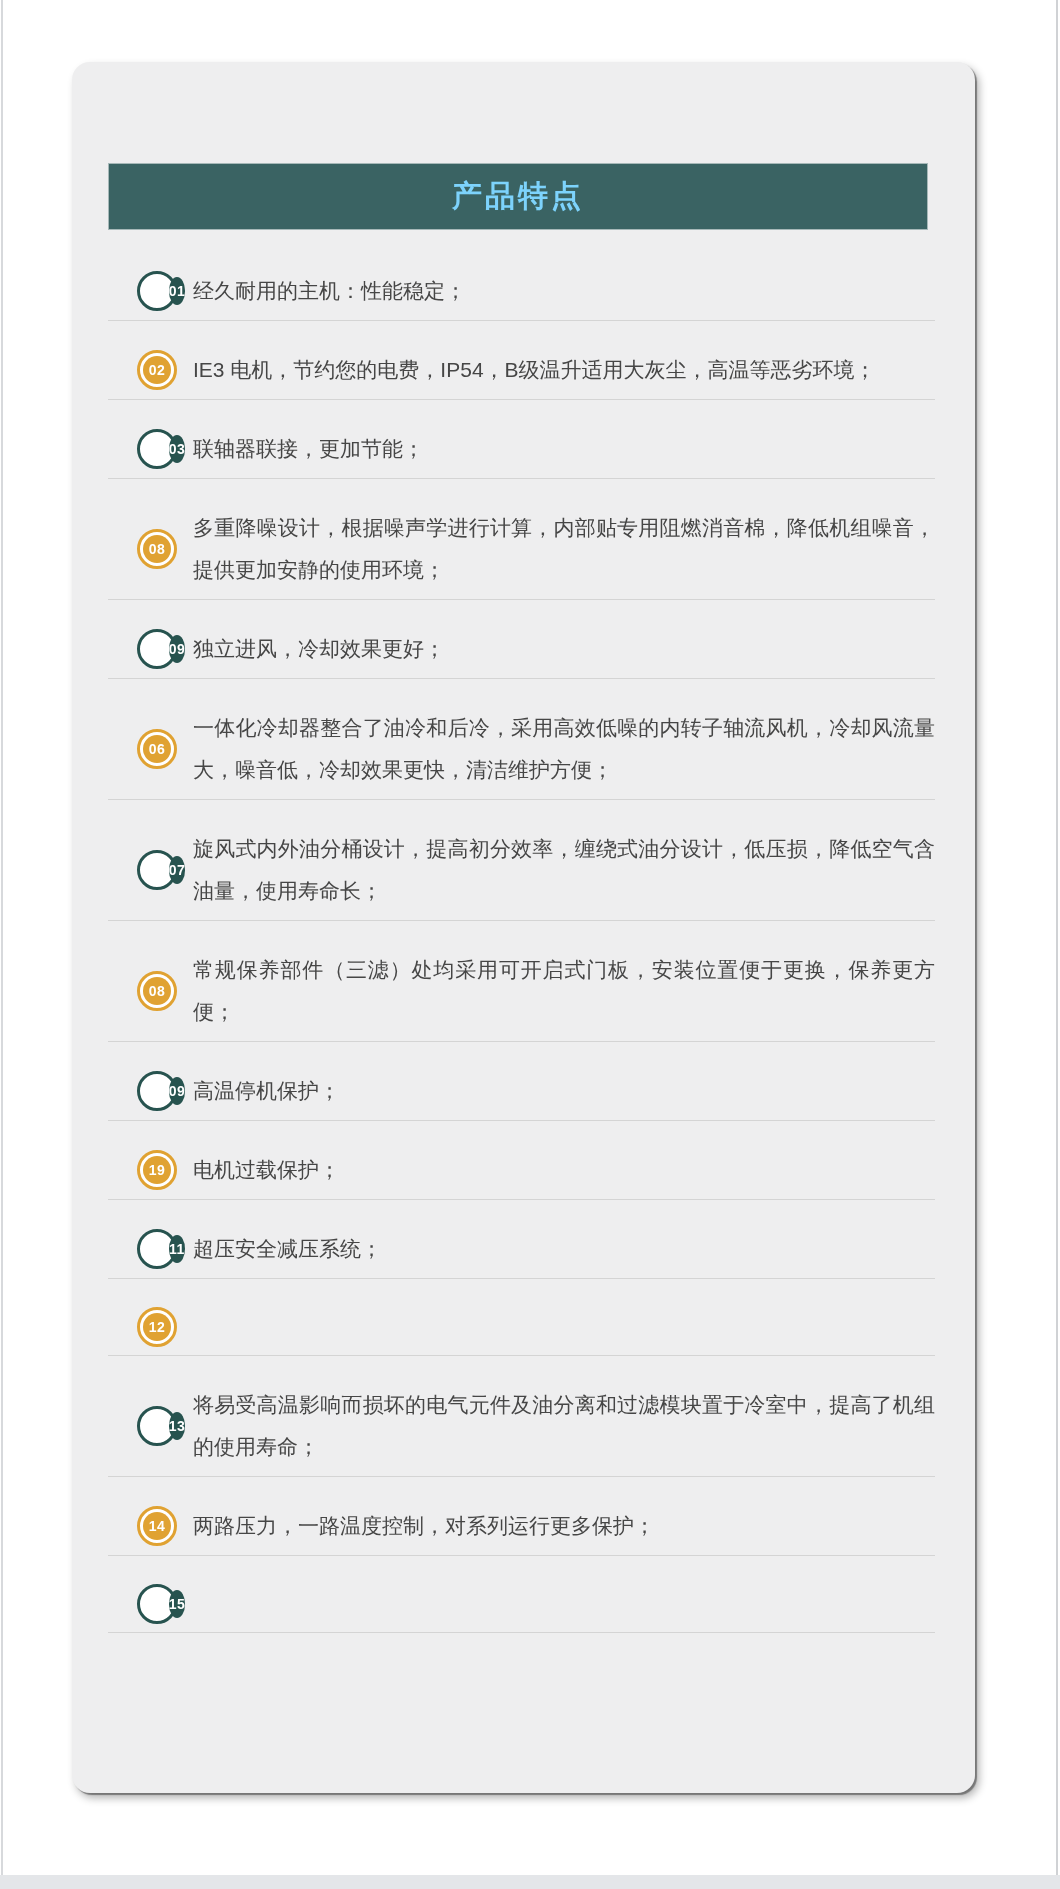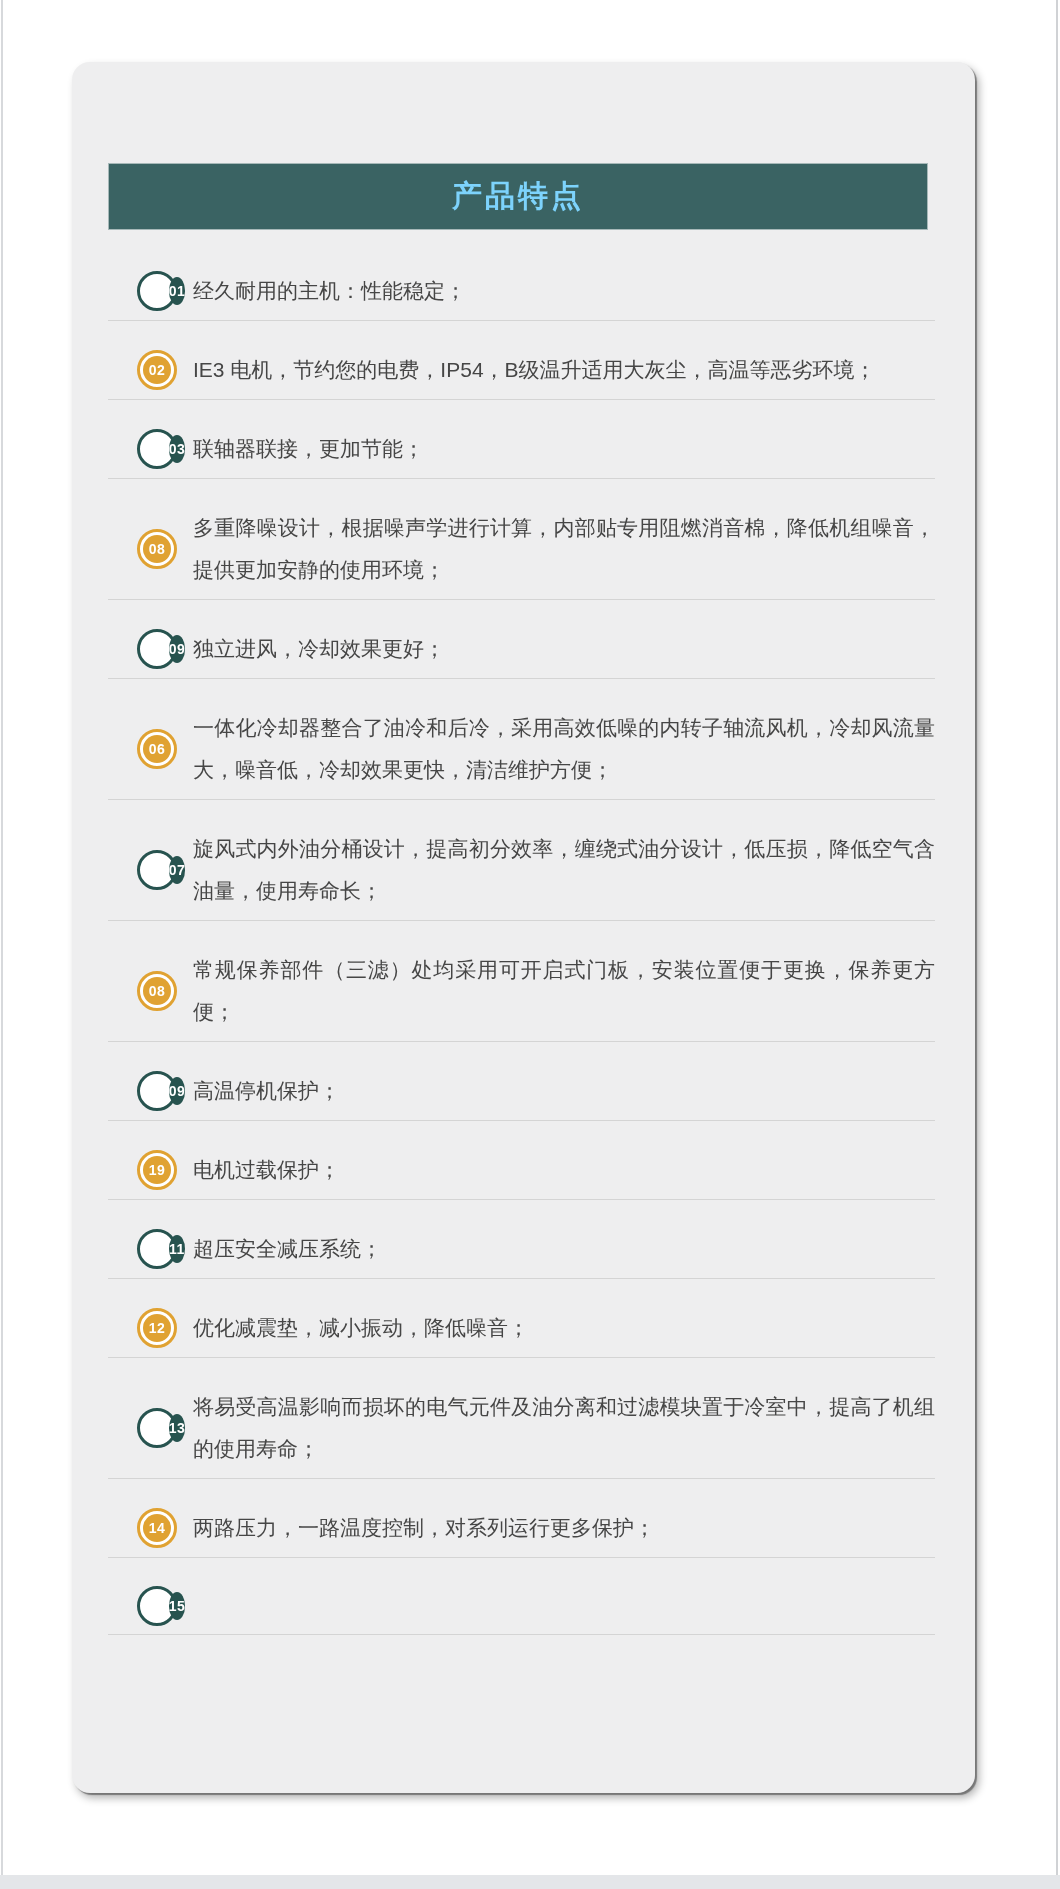--- a/index.html
+++ b/index.html
@@ -166,21 +166,20 @@
       <div class="item">
         <div class="badge teal">
           <div class="badge-inner">11</div>
         </div>
         <div class="feature-text">超压安全减压系统；</div>
       </div>
       <div class="item">
         <div class="badge orange">
           <div class="badge-inner">12</div>
         </div>
-        <div class="feature-text">优化减震垫，减小振动，降低噪音；</div>
       </div>
       <div class="item">
         <div class="badge teal">
           <div class="badge-inner">13</div>
         </div>
         <div class="feature-text">将易受高温影响而损坏的电气元件及油分离和过滤模块置于冷室中，提高了机组的使用寿命；</div>
       </div>
       <div class="item">
         <div class="badge orange">
           <div class="badge-inner">14</div>

